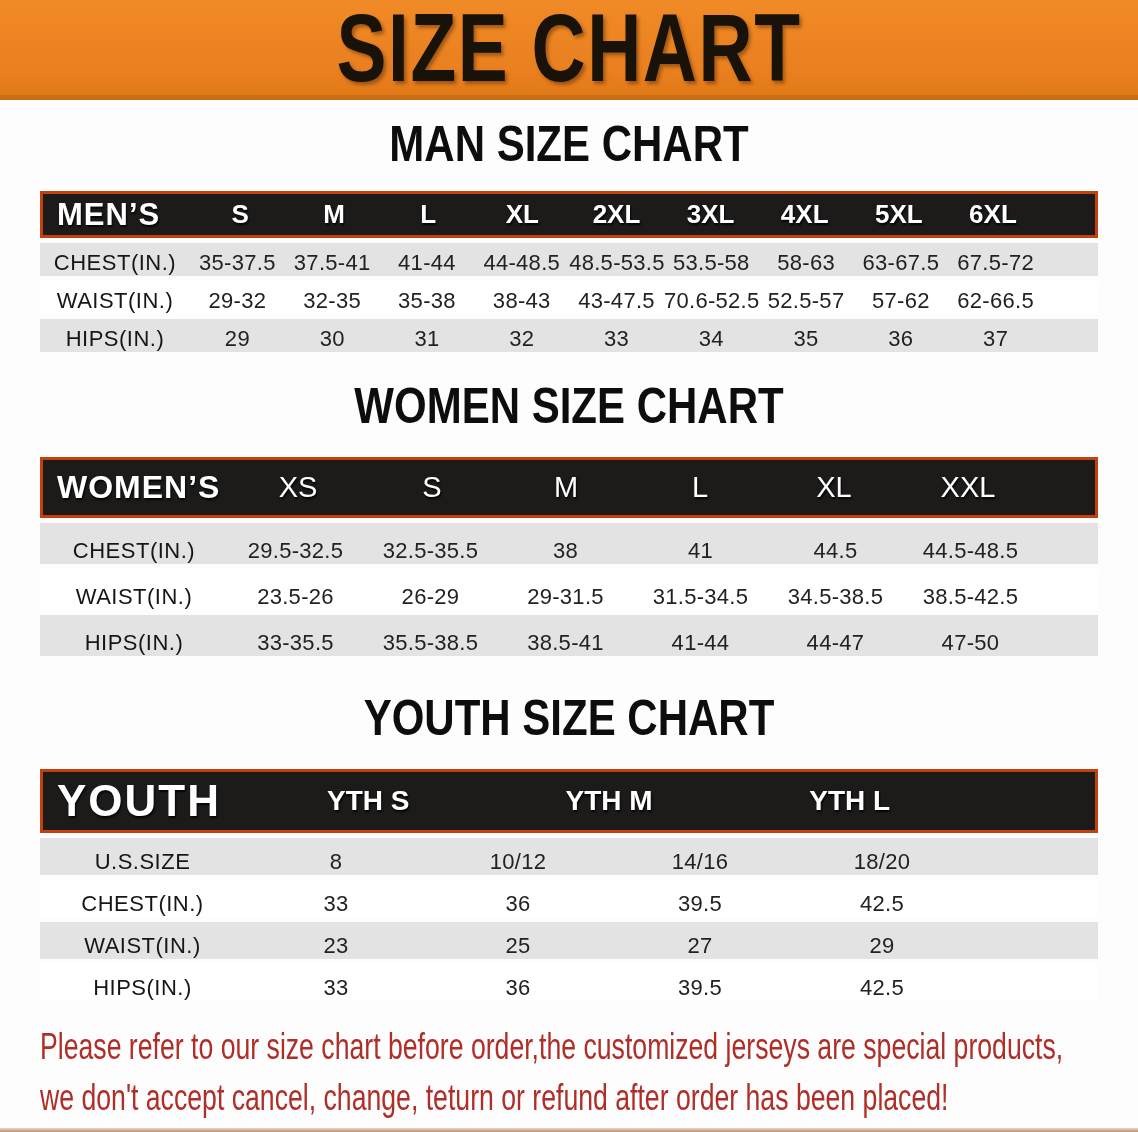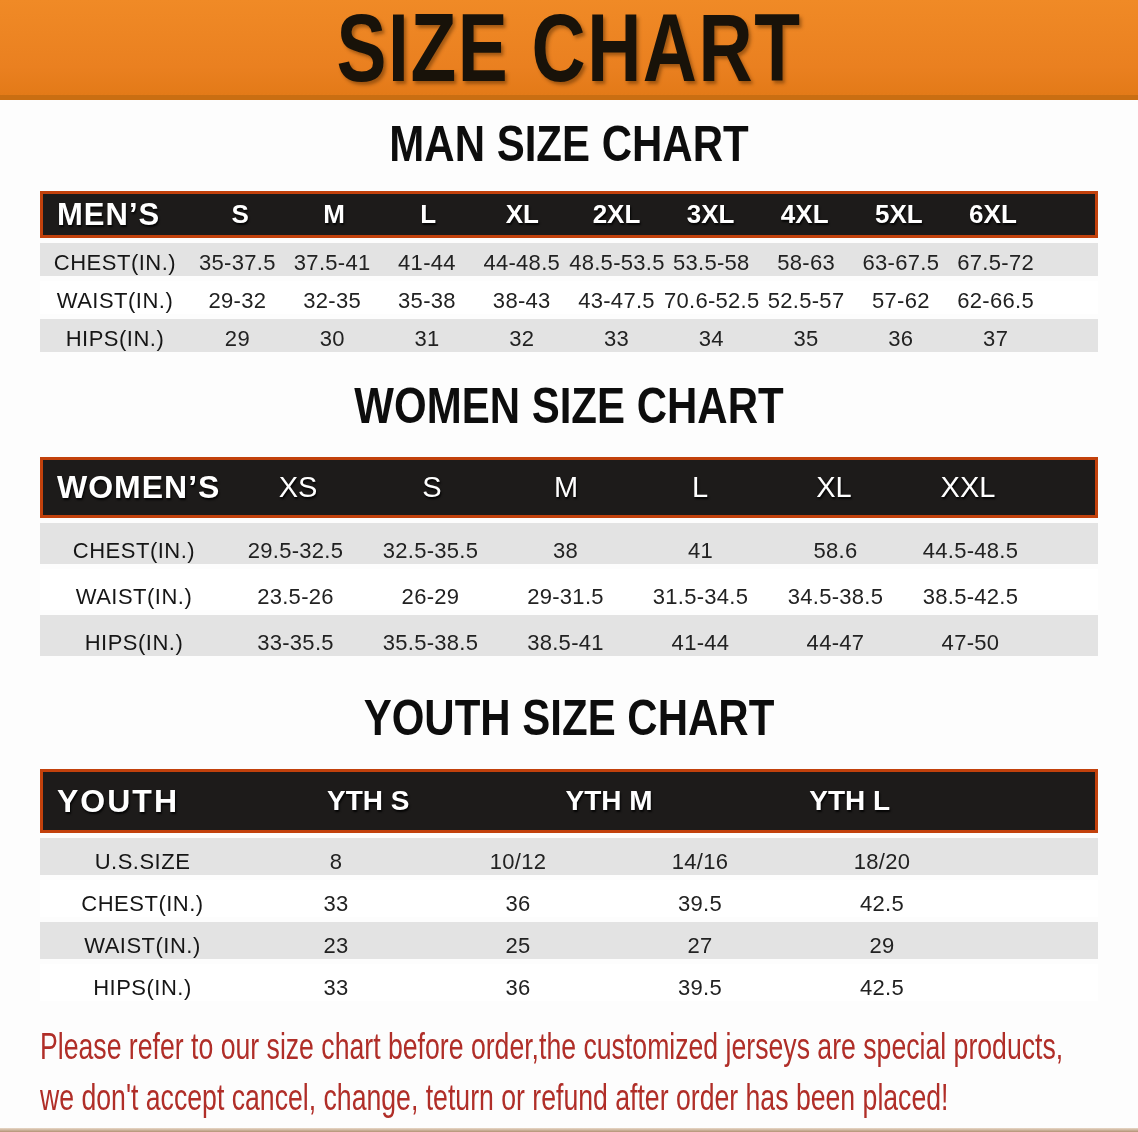--- a/index.html
+++ b/index.html
@@ -54,21 +54,21 @@
   .mens   .label-cell{flex:0 0 150px;}
   .womens .label-cell{flex:0 0 188px;}
   .youth  .label-cell{flex:0 0 205px;}
   .header-label{
     font-weight:700;padding-left:14px;
     text-shadow:1px 2px 2px rgba(0,0,0,0.85);
     white-space:nowrap;
   }
   .mens   .header-label{font-size:31px;letter-spacing:1px;}
   .womens .header-label{font-size:32px;letter-spacing:1px;}
-  .youth  .header-label{font-size:32px;letter-spacing:2px;}
+  .youth  .header-label{font-size:44px;letter-spacing:2px;}
   .data-cell{
     flex:1 1 0;min-width:0;
     text-align:center;white-space:nowrap;
   }
   .header-cell{text-shadow:1px 2px 2px rgba(0,0,0,0.85);}
   .mens   .header-cell{font-size:26px;font-weight:700;}
   .womens .header-cell{font-size:29px;font-weight:400;}
   .youth  .header-cell{font-size:28px;font-weight:700;}
   .spacer{flex:0 0 55px;}
   .womens .spacer{flex:0 0 60px;}
@@ -175,21 +175,21 @@
           <div class="data-cell header-cell">XL</div>
           <div class="data-cell header-cell">XXL</div>
           <div class="spacer"></div>
         </div>
         <div class="table-row row-gray">
           <div class="label-cell row-label">CHEST(IN.)</div>
           <div class="data-cell value-cell">29.5-32.5</div>
           <div class="data-cell value-cell">32.5-35.5</div>
           <div class="data-cell value-cell">38</div>
           <div class="data-cell value-cell">41</div>
-          <div class="data-cell value-cell">58.6</div>
+          <div class="data-cell value-cell">44.5</div>
           <div class="data-cell value-cell">44.5-48.5</div>
           <div class="spacer"></div>
         </div>
         <div class="table-row row-white">
           <div class="label-cell row-label">WAIST(IN.)</div>
           <div class="data-cell value-cell">23.5-26</div>
           <div class="data-cell value-cell">26-29</div>
           <div class="data-cell value-cell">29-31.5</div>
           <div class="data-cell value-cell">31.5-34.5</div>
           <div class="data-cell value-cell">34.5-38.5</div>

